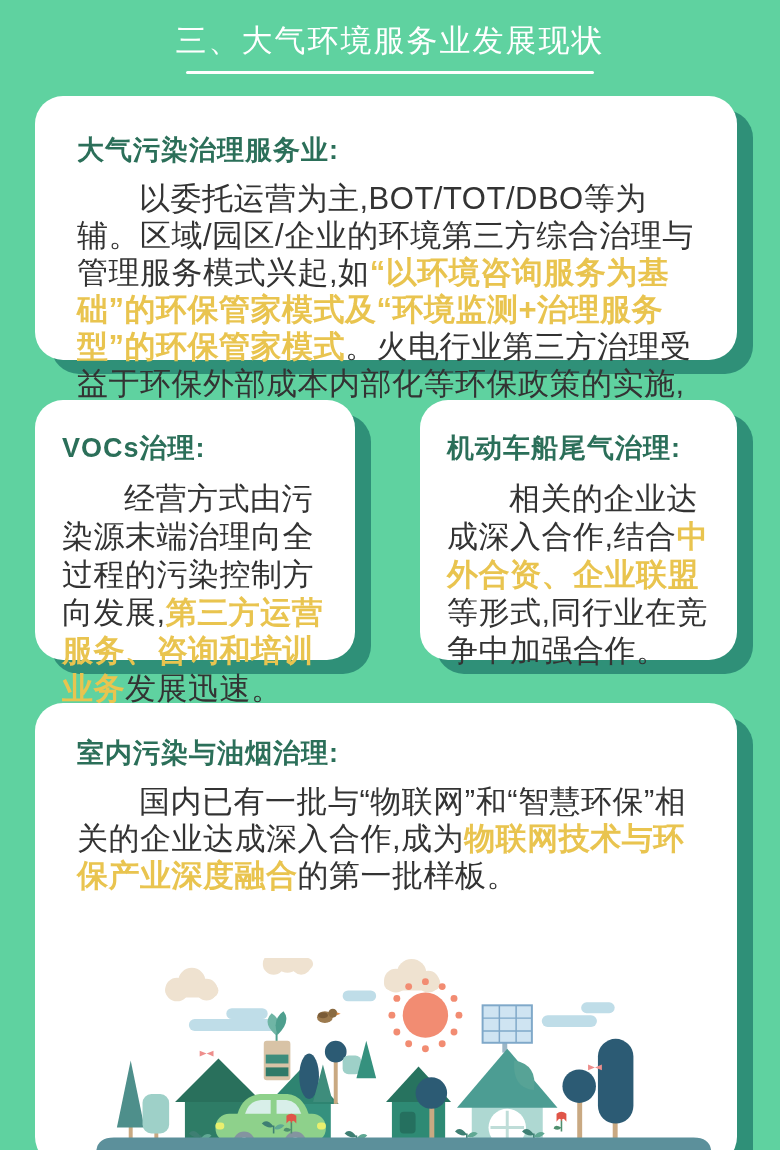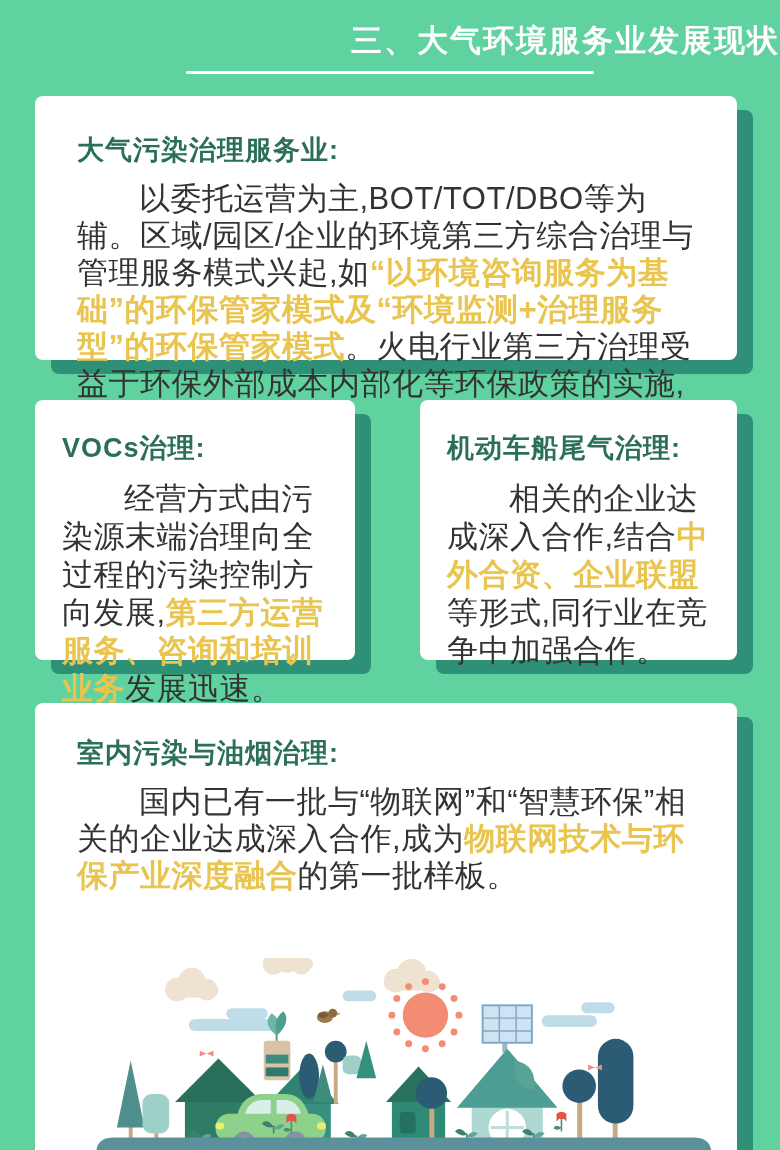--- a/index.html
+++ b/index.html
@@ -7,30 +7,30 @@
     --highlight-color:#E9C44F; --text-color:#333333; --title-color:#FFFFFF;
   }
   *{margin:0;padding:0;box-sizing:border-box;}
   html,body{width:780px;}
   body{
     height:1150px; background:var(--background);
     font-family:"Liberation Sans","DejaVu Sans",sans-serif;
     position:relative; overflow:hidden;
   }
   .page-title{
-    padding-top:20px; text-align:right; color:var(--title-color);
-    font-size:31px; font-weight:bold; letter-spacing:2px;
+    padding-top:20px; text-align:center; color:var(--title-color);
+    font-size:31px; font-weight:normal; letter-spacing:2px;
   }
   .title-underline{
     width:408px; height:3px; background:var(--title-color);
     margin:9px auto 0; border-radius:2px;
   }
   .card{
     position:absolute; left:35px; width:702px; background:#ffffff;
-    border-radius:8px; box-shadow:16px 14px 0 0 var(--card-shadow);
+    border-radius:28px; box-shadow:16px 14px 0 0 var(--card-shadow);
   }
   .card-title{ color:var(--heading-color); font-size:27px; font-weight:bold; letter-spacing:1px;}
   .card-text{
     margin-top:12px; font-size:31px; line-height:37px; color:var(--text-color);
     text-indent:2em; letter-spacing:0.5px; font-weight:500;
   }
   .card-text .hl{ color:var(--highlight-color); font-weight:bold;}
   .card-air{ top:96px; height:264px; padding:36px 42px 0 42px;}
   .card-vocs{ top:400px; width:320px; height:260px; padding:30px 26px 0 27px;}
   .card-vocs .card-text, .card-vehicle .card-text{ line-height:38px; margin-top:14px;}

